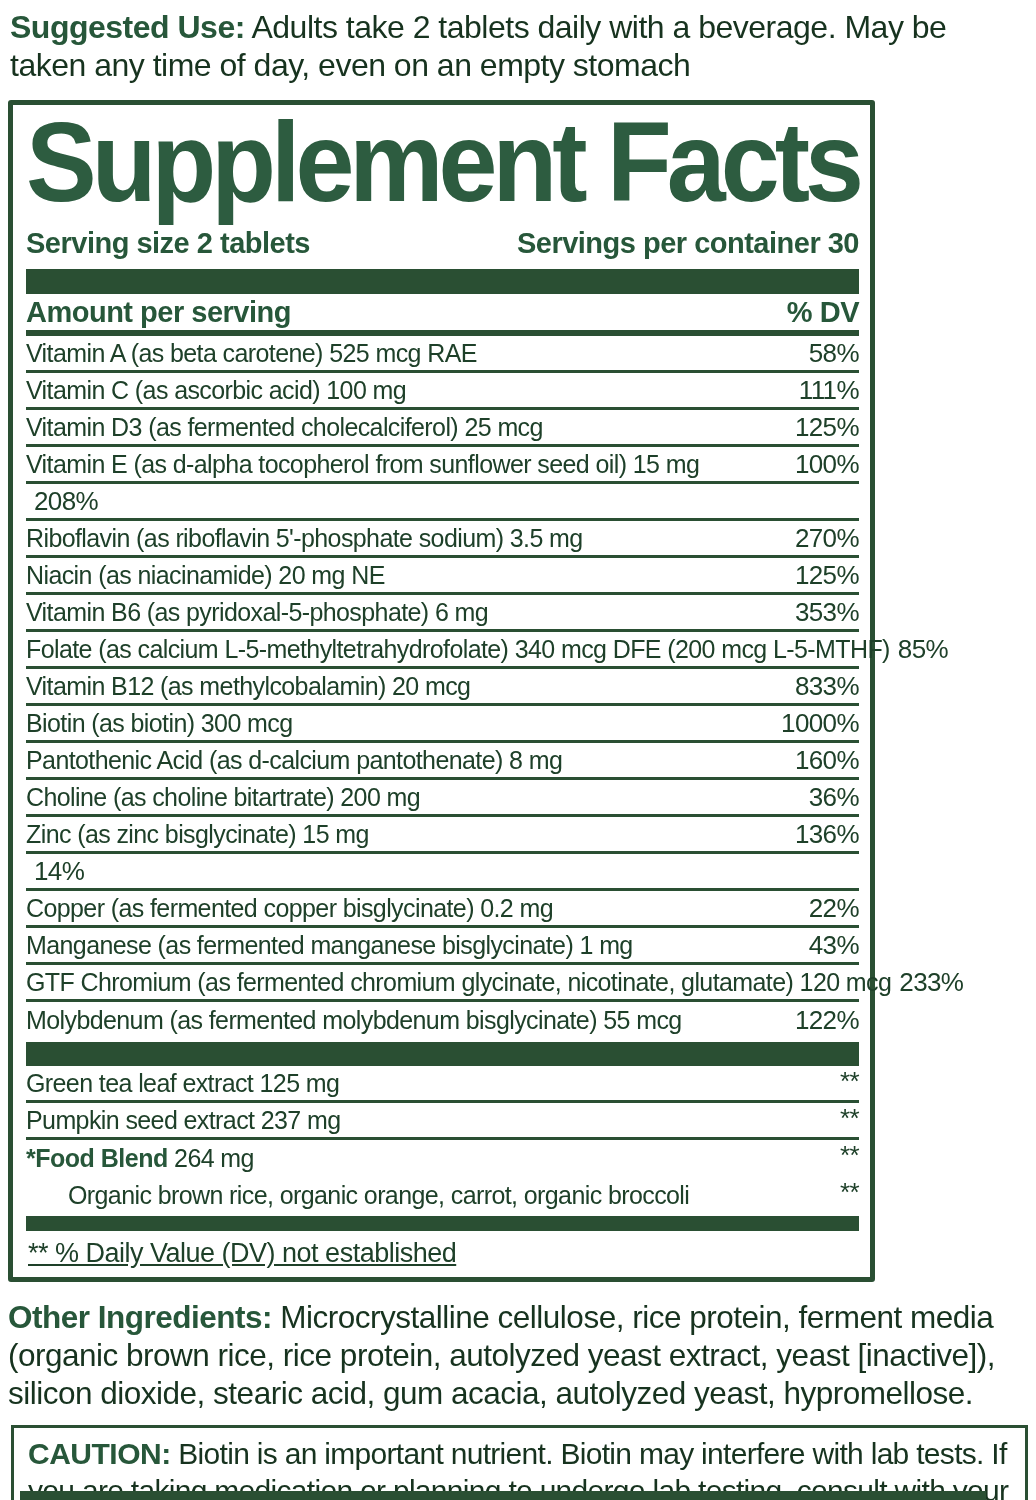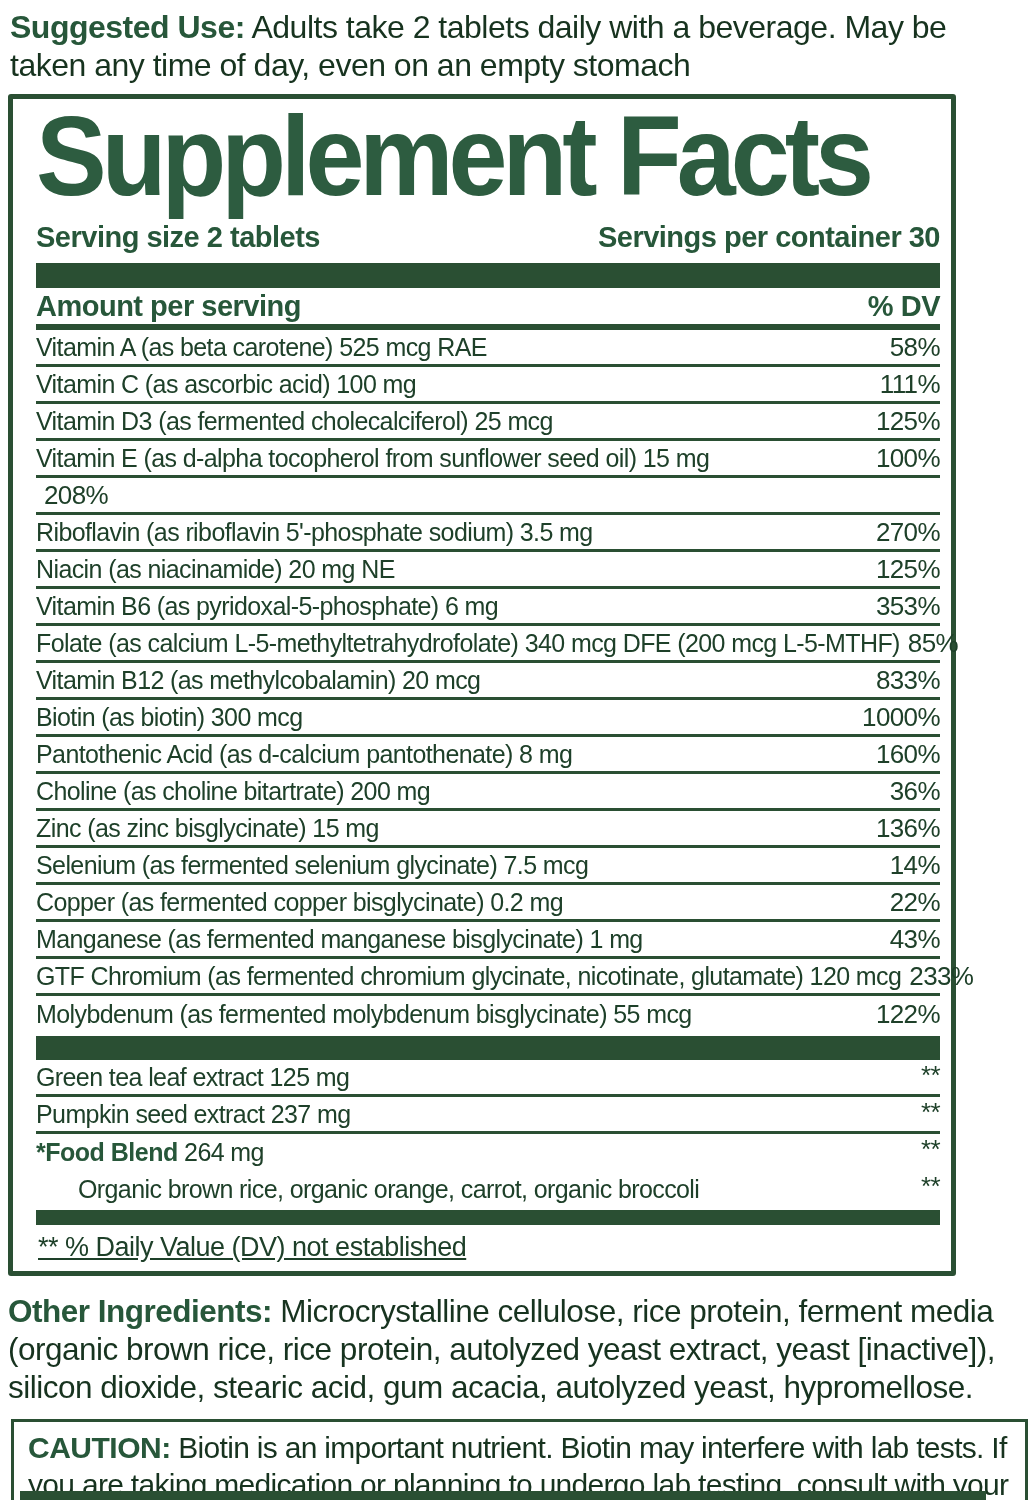--- a/index.html
+++ b/index.html
@@ -18,25 +18,25 @@
 
   
   .suggested{
     font-size:32px;line-height:38px;letter-spacing:-0.5px;
     padding:2px 36px 0 2px;color:#17331f;
   }
   .suggested strong{color:var(--green-bold);}
 
   
   .panel{
-    margin-top:10px;
+    margin-top:16px;
     border:5px solid var(--green-bar);
     border-radius:3px;
-    padding:0 11px 6px 23px;
-    width:948px;
+    padding:0 11px 6px 13px;
+    width:867px;
   }
   .title{
     font-size:106px;font-weight:bold;letter-spacing:-5px;
     color:#2d5c40;line-height:1.02;height:122px;
     transform:scaleY(1.06);transform-origin:center top;
     white-space:nowrap;overflow:visible;
   }
   .serving-row{
     display:flex;justify-content:space-between;align-items:flex-end;
     font-size:29px;font-weight:bold;letter-spacing:-0.5px;
@@ -170,21 +170,20 @@
       </div>
       <div class="row">
         <span class="row-name">Choline (as choline bitartrate) 200 mg</span>
         <span class="row-dv">36%</span>
       </div>
       <div class="row">
         <span class="row-name">Zinc (as zinc bisglycinate) 15 mg</span>
         <span class="row-dv">136%</span>
       </div>
       <div class="row">
-        <span class="row-name">Selenium (as fermented selenium glycinate) 7.5 mcg</span>
         <span class="row-dv">14%</span>
       </div>
       <div class="row">
         <span class="row-name">Copper (as fermented copper bisglycinate) 0.2 mg</span>
         <span class="row-dv">22%</span>
       </div>
       <div class="row">
         <span class="row-name">Manganese (as fermented manganese bisglycinate) 1 mg</span>
         <span class="row-dv">43%</span>
       </div>

